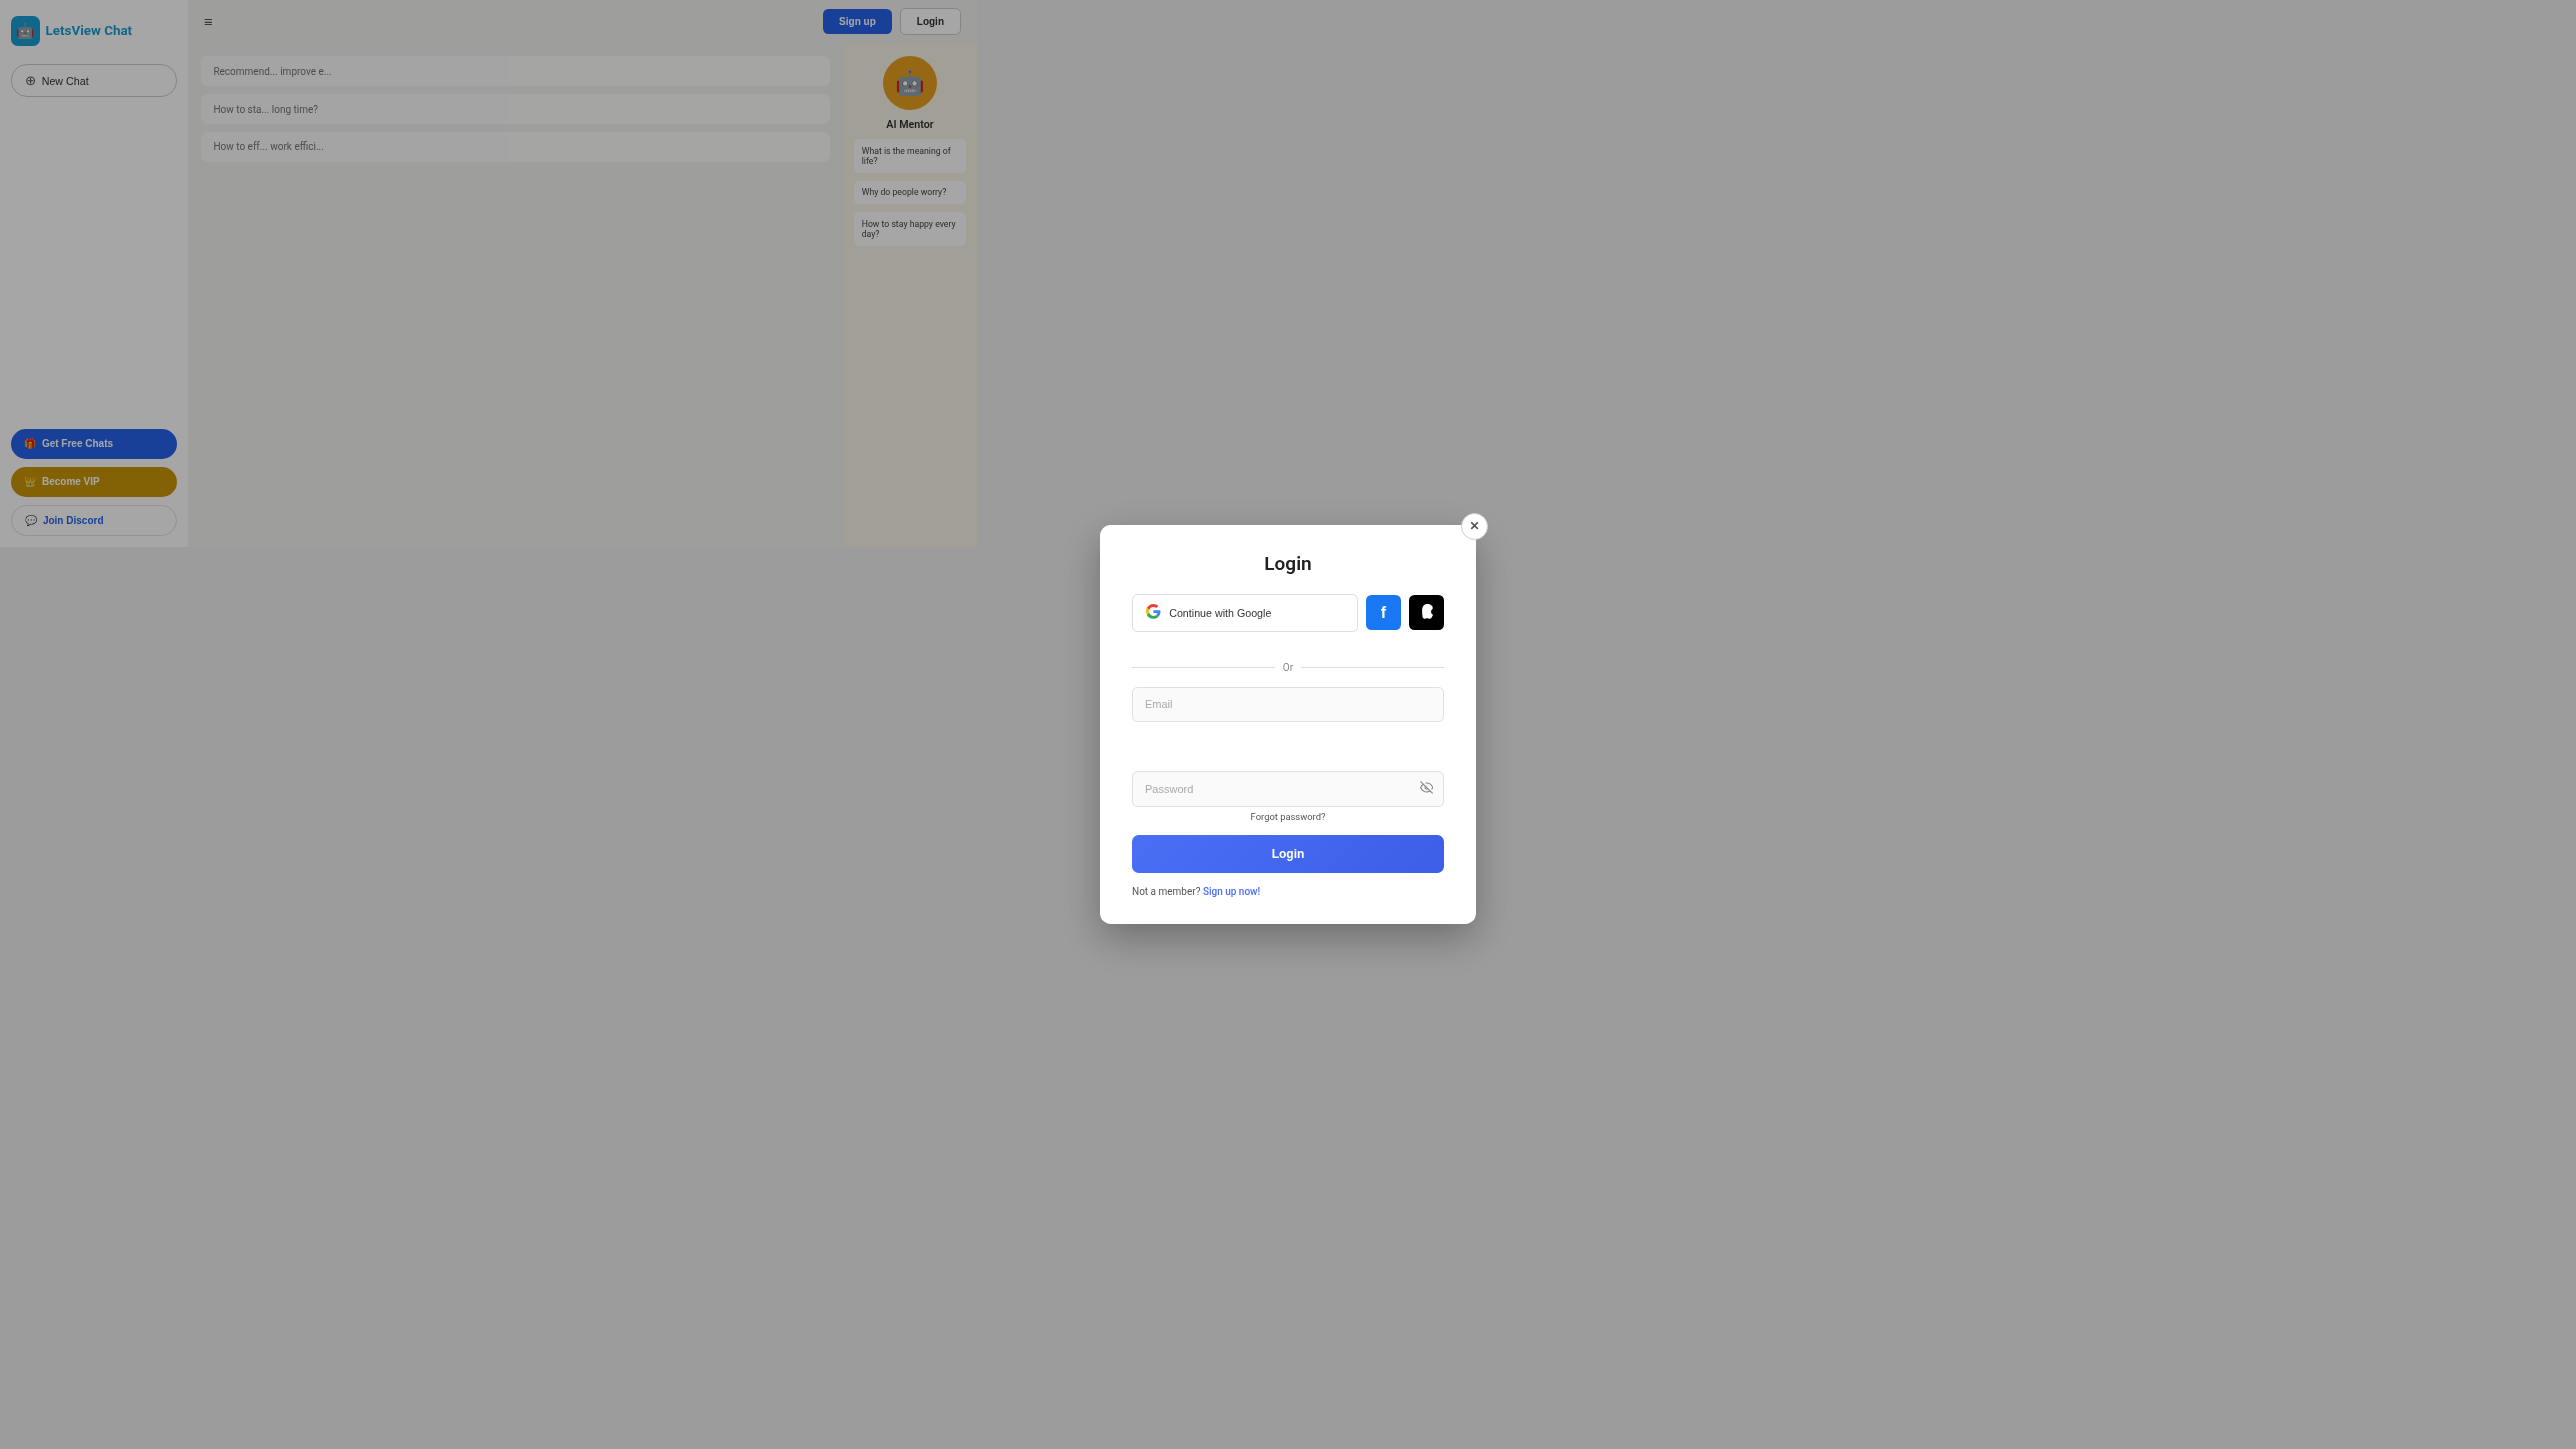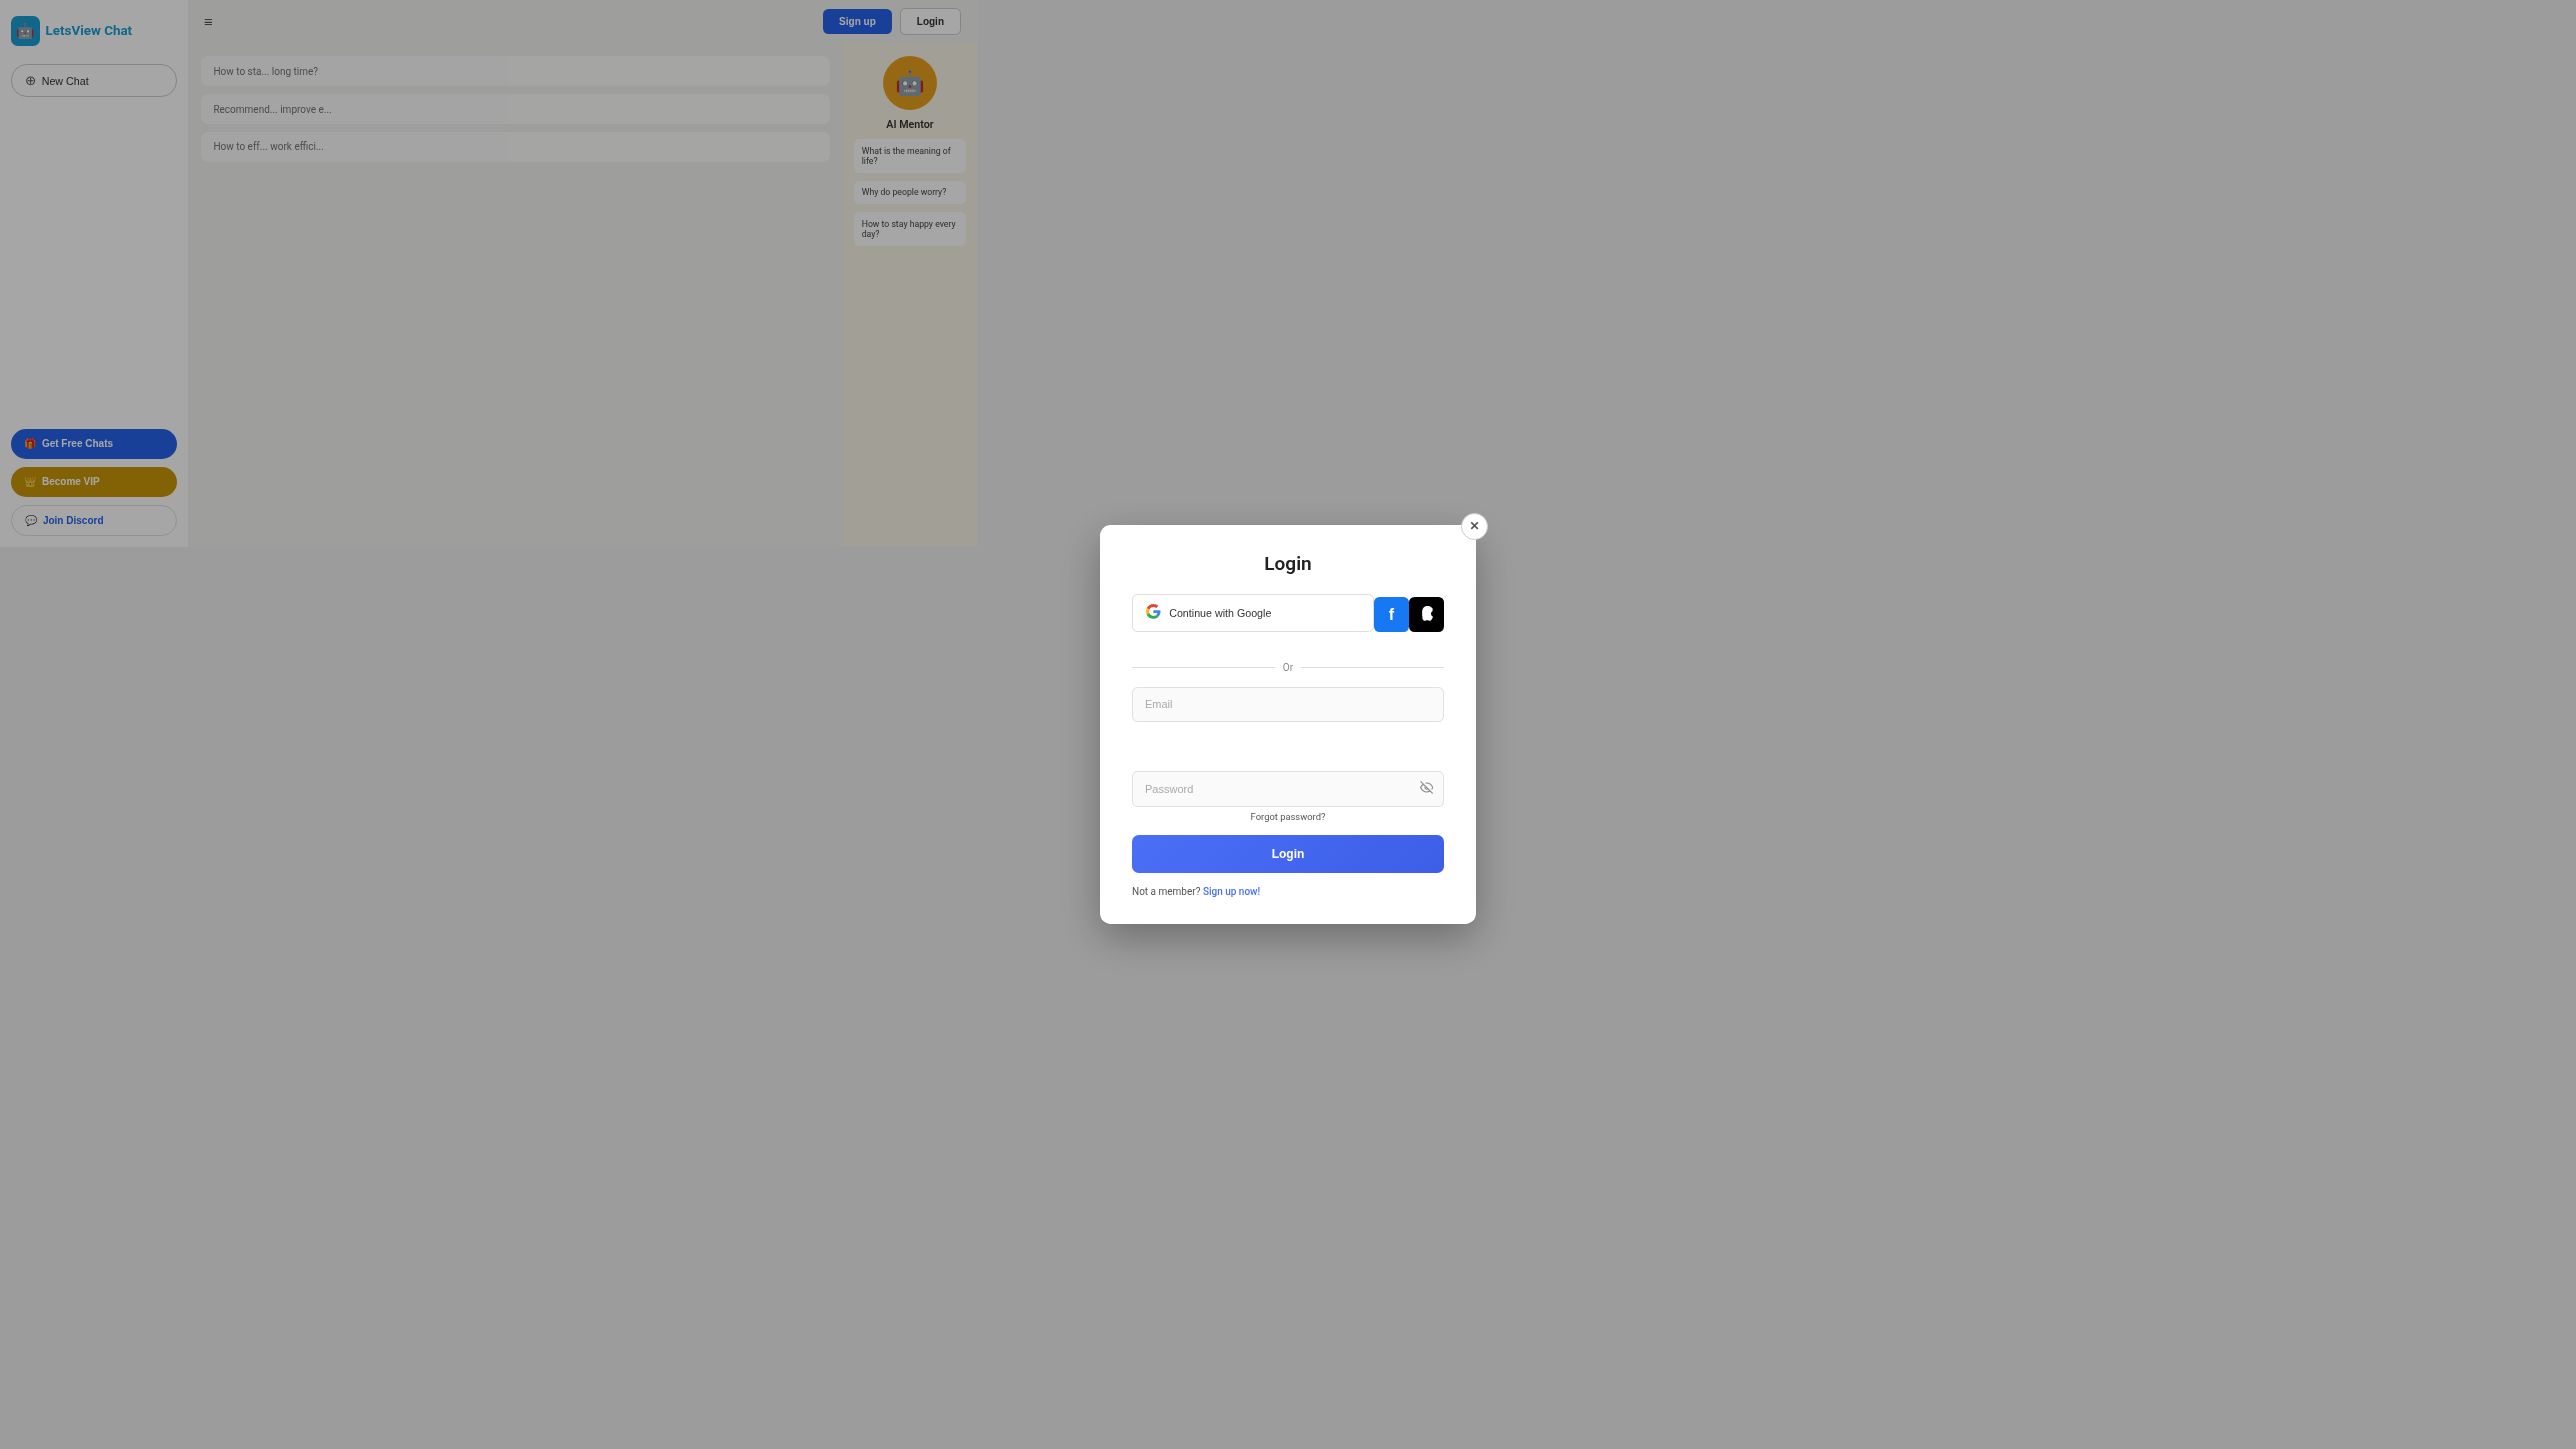--- a/index.html
+++ b/index.html
@@ -210,21 +210,22 @@
     }
     .modal-title {
       text-align: center;
       font-size: 19px;
       font-weight: 600;
       color: #222;
       margin-bottom: 19px;
     }
     .social-row {
       display: flex;
-      align-items: flex-end;
+      gap: 8px;
+      align-items: center;
       margin-bottom: 30px;
     }
     .google-btn {
       flex: 1;
       border: 1px solid #ddd;
       border-radius: 5.4px;
       padding: 9.4px 13.4px;
       display: flex;
       align-items: center;
       gap: 8px;
@@ -381,22 +382,22 @@
   <span class="hamburger">≡</span>
   <div class="topbar-actions">
     <button class="signup-btn">Sign up</button>
     <button class="login-btn-top">Login</button>
   </div>
 </div>
 
 <div class="main-content"></div>
 
 <div class="bg-chat">
+  <div class="bg-card">Recommend... improve e...</div>
   <div class="bg-card">How to sta... long time?</div>
-  <div class="bg-card">Recommend... improve e...</div>
   <div class="bg-card">How to eff... work effici...</div>
 </div>
 
 <div class="right-panel">
   <div class="ai-avatar">🤖</div>
   <span class="ai-mentor-title">AI Mentor</span>
   <div class="ai-question">What is the meaning of life?</div>
   <div class="ai-question">Why do people worry?</div>
   <div class="ai-question">How to stay happy every day?</div>
 </div>

